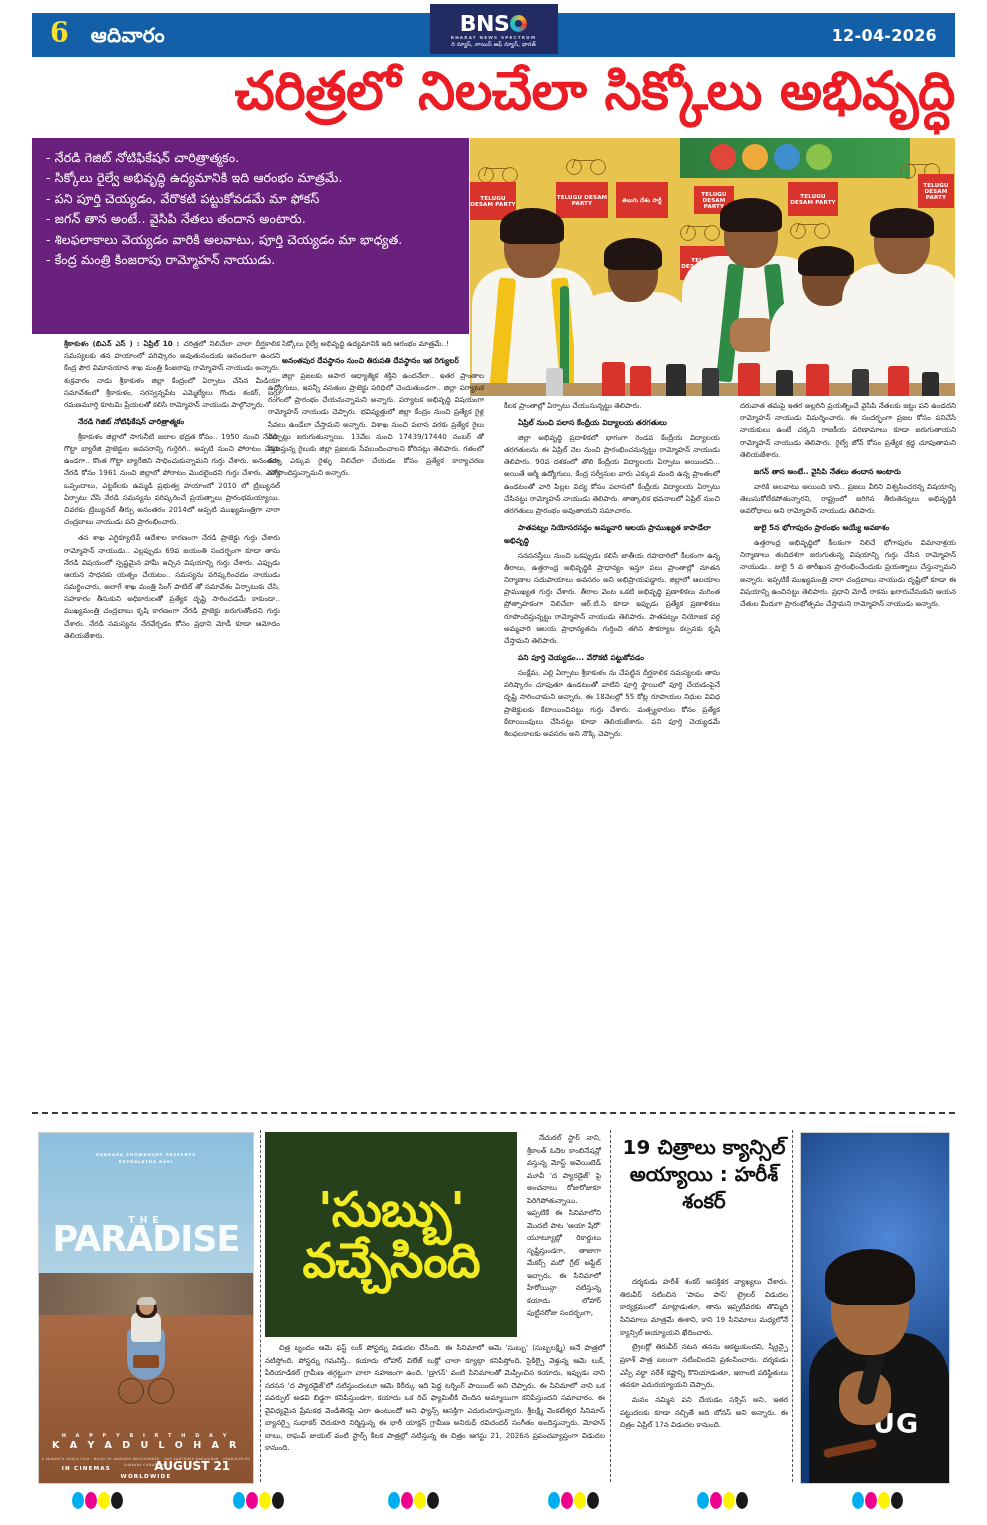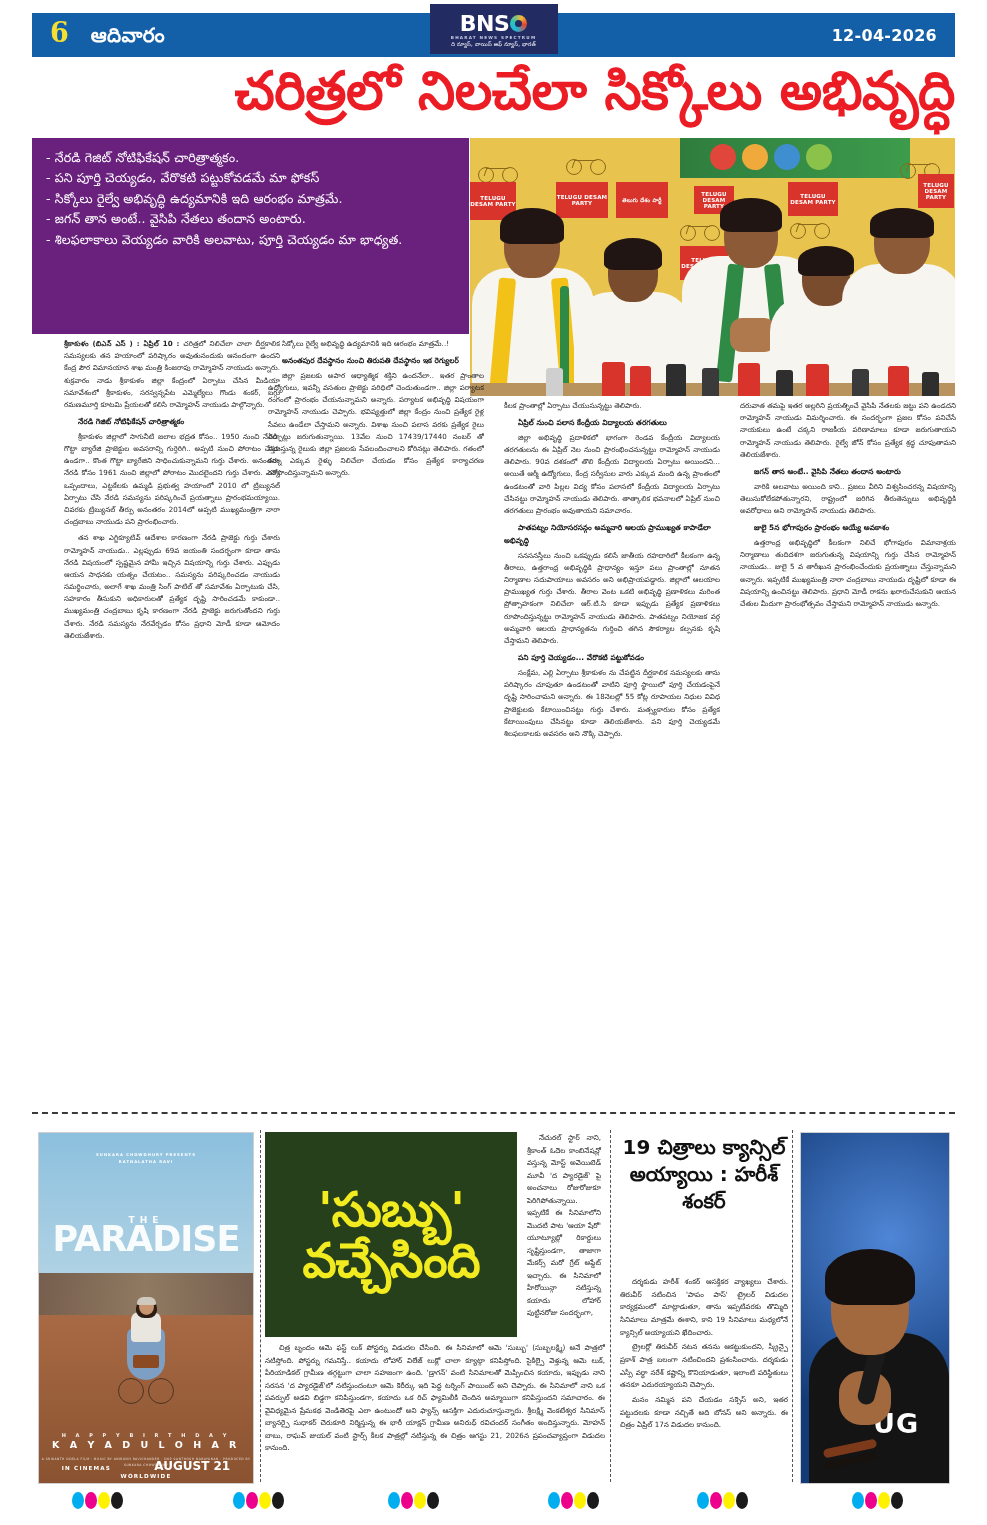--- a/index.html
+++ b/index.html
@@ -645,24 +645,25 @@
     </div>
     <div class="logo-sub">BHARAT NEWS SPECTRUM</div>
     <div class="logo-te">ది న్యూస్, వాయిస్ ఆఫ్ న్యూస్, భారత్</div>
   </div>
 
   <div class="banner">చరిత్రలో నిలచేలా సిక్కోలు అభివృద్ధి</div>
 
   <div class="bullets">
     <ul>
       <li>- నేరడి గెజిట్ నోటిఫికేషన్ చారిత్రాత్మకం.</li>
+      <li>- సిక్కోలు రైల్వే అభివృద్ధి ఉద్యమానికి ఇది ఆరంభం మాత్రమే.</li>
       <li>- పని పూర్తి చెయ్యడం, వేరొకటి పట్టుకోవడమే మా ఫోకస్</li>
-      <li>- సిక్కోలు రైల్వే అభివృద్ధి ఉద్యమానికి ఇది ఆరంభం మాత్రమే.</li>
       <li>- జగన్ తాన అంటే.. వైసిపి నేతలు తందాన అంటారు.</li>
       <li>- శిలఫలాకాలు వెయ్యడం వారికి అలవాటు, పూర్తి చెయ్యడం మా భాధ్యత.</li>
+      <li>- కేంద్ర మంత్రి కింజరాపు రామ్మోహన్ నాయుడు.</li>
     </ul>
   </div>
 
   <div class="lead-photo">
     <div class="photo-backdrop"></div>
     <div class="banner-top">
       <i style="left:30px;background:#e0473a"></i>
       <i style="left:62px;background:#f0a93b"></i>
       <i style="left:94px;background:#3f8fd0"></i>
       <i style="left:126px;background:#8bc24a"></i>

